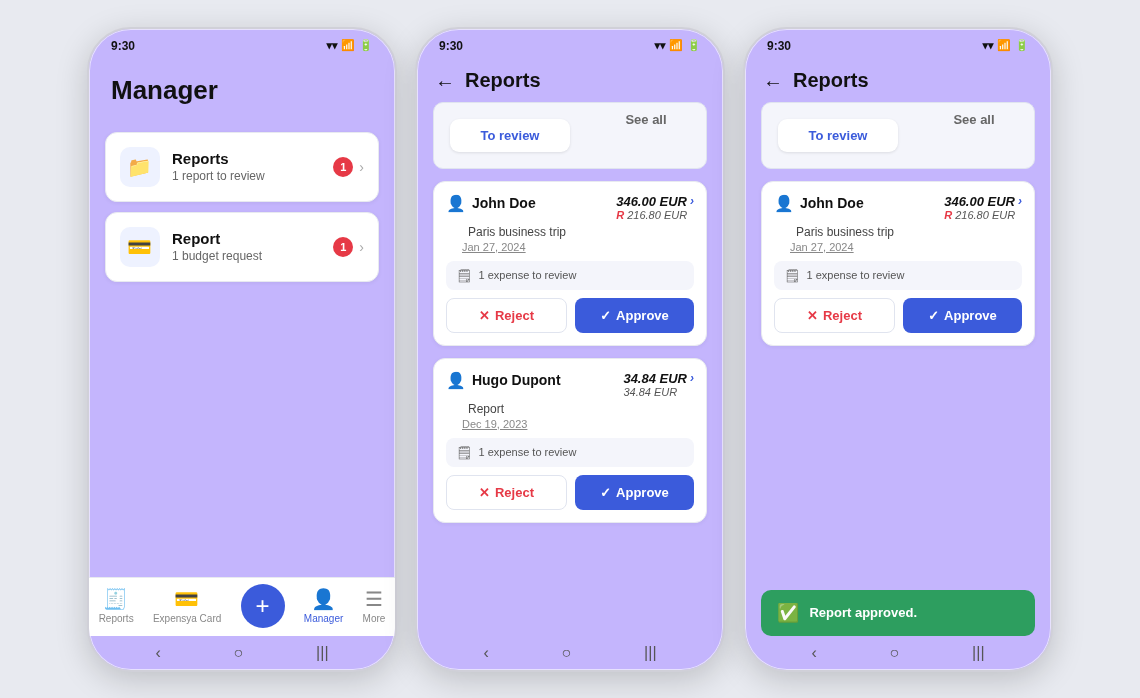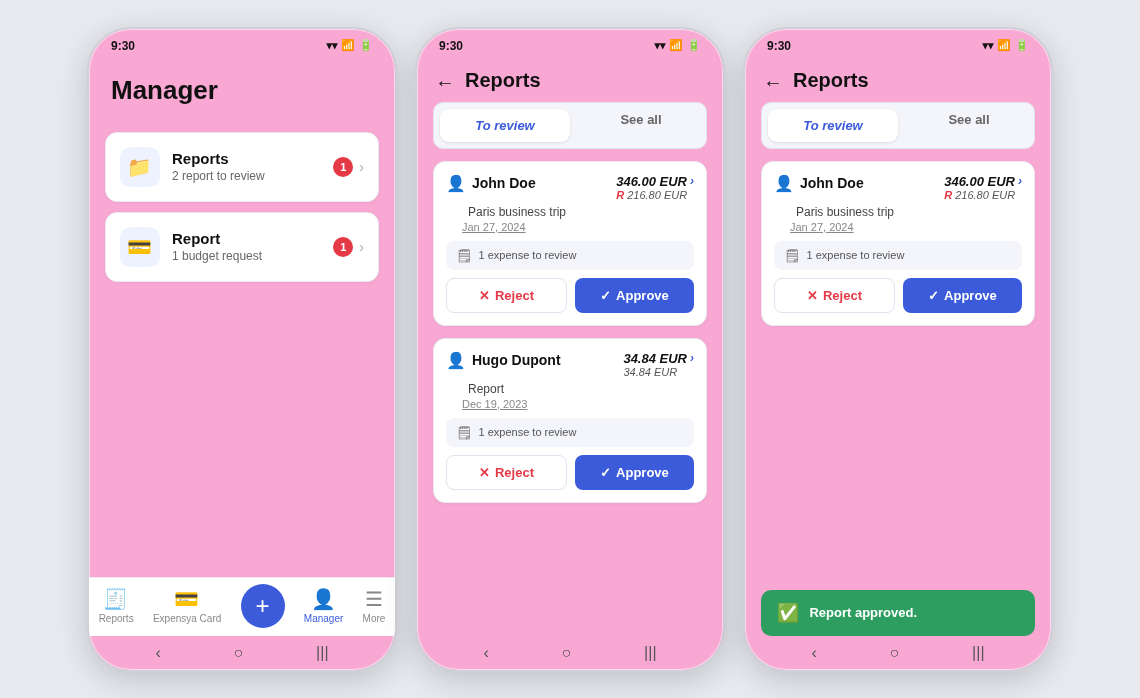--- a/index.html
+++ b/index.html
@@ -17,21 +17,21 @@
     .phones-container {
       display: flex;
       gap: 18px;
       align-items: center;
       justify-content: center;
       padding: 20px;
     }
     .phone {
       width: 310px;
       height: 645px;
-      background: #f9a8d4;
+      background: #c4b5fd;
       border-radius: 44px;
       border: 2px solid #d0d0d8;
       box-shadow: 0 8px 32px rgba(0,0,0,0.18), inset 0 0 0 1px rgba(255,255,255,0.6);
       overflow: hidden;
       display: flex;
       flex-direction: column;
       position: relative;
     }
     
     .status-bar {
@@ -214,22 +214,21 @@
       font-size: 13px;
       font-weight: 600;
       color: #666;
       cursor: pointer;
     }
     .tab.active {
       background: #fff;
       color: #3b5bdb;
       border-radius: 9px;
       box-shadow: 0 1px 3px rgba(0,0,0,0.1);
-      margin: 6px;
-      font-style: italic;
+      margin: 16px;
     }
     .reports-list {
       flex: 1;
       overflow-y: auto;
       padding: 0 16px;
       display: flex;
       flex-direction: column;
       gap: 12px;
     }
     .report-card {
@@ -371,21 +370,21 @@
     <div class="screen">
       <div class="manager-header">
         <div class="manager-title">Manager</div>
       </div>
       <div class="manager-items">
 
         <div class="manager-item">
           <div class="manager-item-icon">📁</div>
           <div class="manager-item-text">
             <div class="manager-item-title">Reports</div>
-            <div class="manager-item-sub">2 report to review</div>
+            <div class="manager-item-sub">1 report to review</div>
           </div>
           <div class="manager-item-right">
             <div class="badge">1</div>
             <span class="chevron">›</span>
           </div>
         </div>
 
         <div class="manager-item">
           <div class="manager-item-icon">💳</div>
           <div class="manager-item-text">

